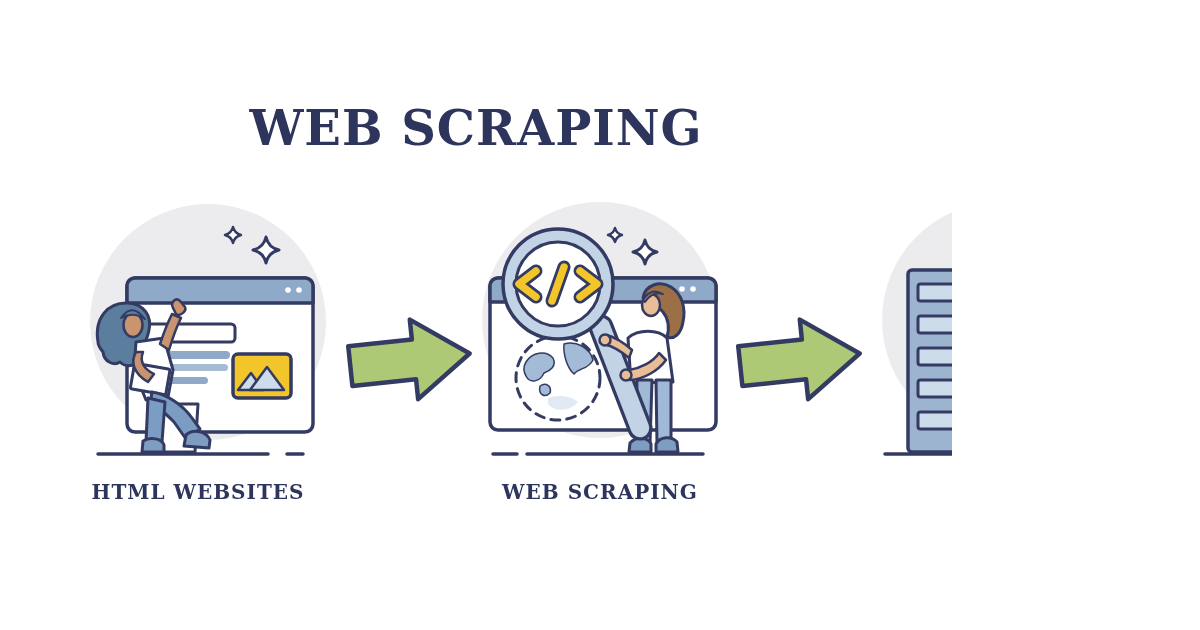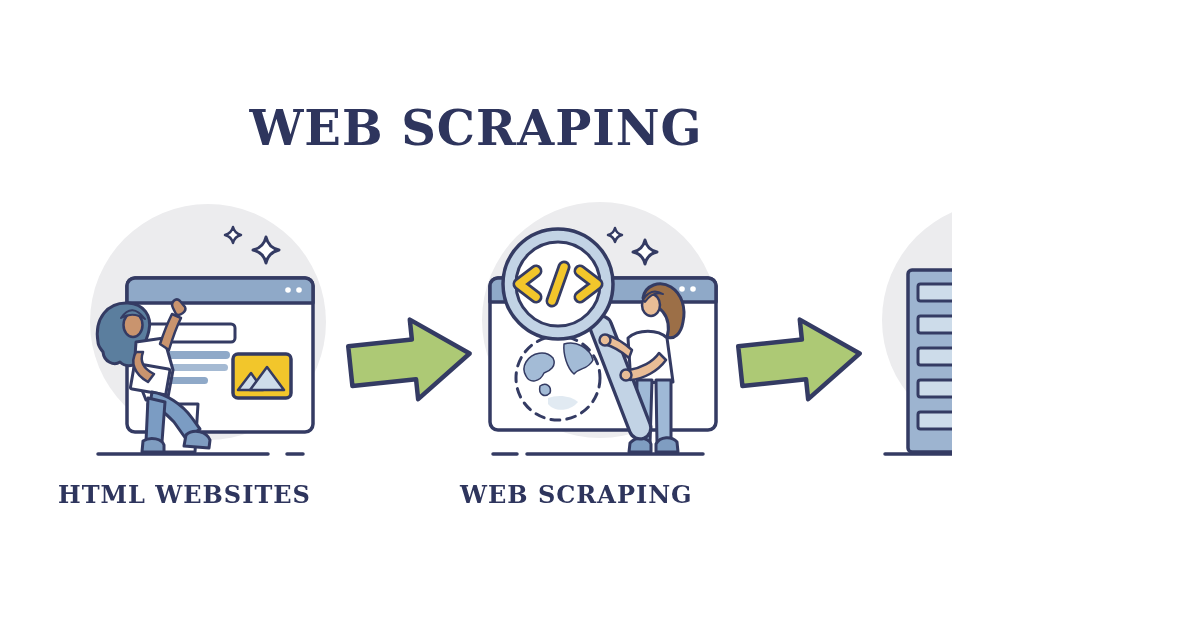--- a/index.html
+++ b/index.html
@@ -10,22 +10,22 @@
     --hair-blue:#5b7e9e; --hair-brown:#9c6f47;
     --jeans:#7b9cc3; --jeans-light:#9fb9d6; --shoe:#7f9dc1;
   }
   html,body{margin:0;padding:0;background:#fff;}
   .canvas{position:relative;width:952px;height:630px;background:#ffffff;overflow:hidden;
           font-family:"DejaVu Serif","Liberation Serif",serif;}
   .title{position:absolute;top:100px;left:0;width:100%;text-align:center;
          font-weight:bold;font-size:48px;letter-spacing:1px;color:var(--title);}
   .panel{position:absolute;top:190px;width:280px;height:290px;}
   .panel svg{display:block;width:280px;height:290px;}
-  .caption{position:absolute;top:480px;width:280px;
-           font-weight:bold;font-size:24px;letter-spacing:1px;color:var(--title);}
+  .caption{position:absolute;top:480px;width:280px;text-align:center;
+           font-weight:bold;font-size:20px;letter-spacing:1px;color:var(--title);}
   .arrow{position:absolute;top:308px;width:134px;height:104px;}
   
   .ln{stroke:var(--outline);stroke-linejoin:round;stroke-linecap:round;}
   .f-n{fill:none}.f-w{fill:#ffffff}.f-c{fill:var(--circle)}.f-b{fill:var(--blue)}
   .f-sv{fill:var(--server)}.f-lb{fill:var(--lightblue)}.f-pb{fill:var(--paleblue)}
   .f-ld{fill:var(--land)}.f-y{fill:var(--yellow)}.f-g{fill:var(--green)}
   .f-st{fill:var(--skin-tan)}.f-sl{fill:var(--skin-light)}.f-hb{fill:var(--hair-blue)}
   .f-hbr{fill:var(--hair-brown)}.f-j{fill:var(--jeans)}.f-jl{fill:var(--jeans-light)}
   .f-sh{fill:var(--shoe)}.f-o{fill:var(--outline)}
 </style>

